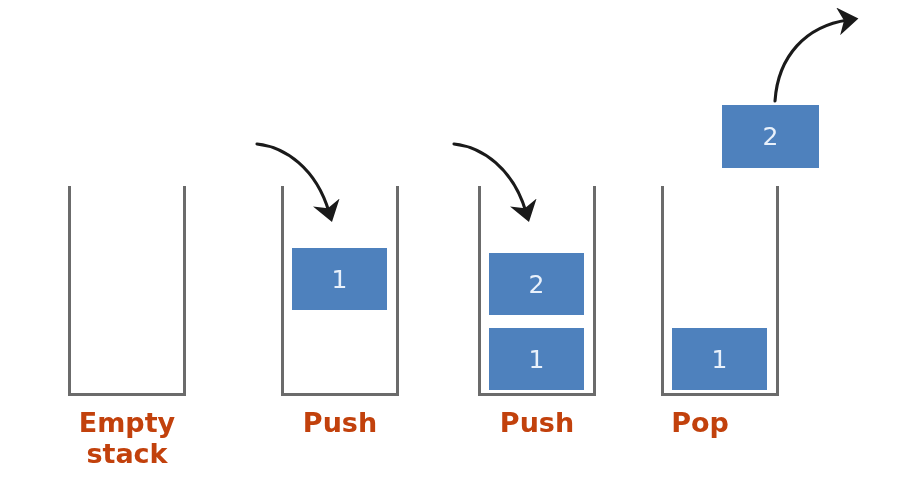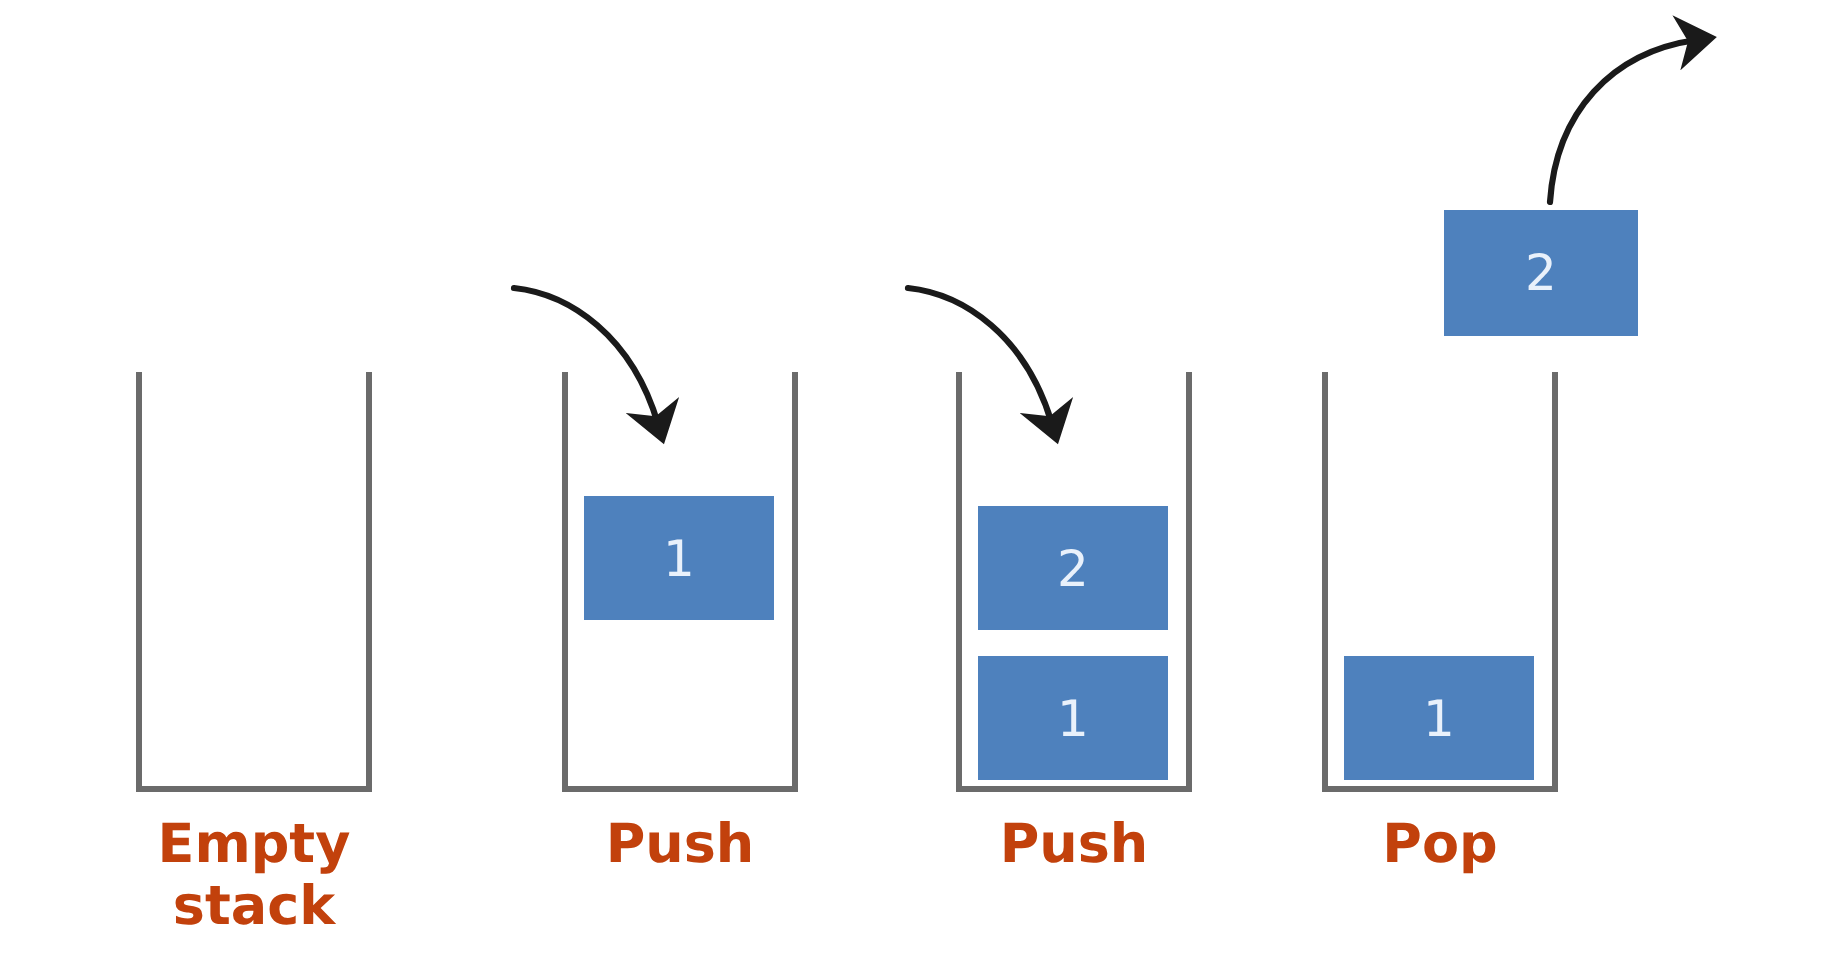--- a/index.html
+++ b/index.html
@@ -146,16 +146,16 @@
 
     <svg class="arrow-svg" style="left:762px; top:4px;" width="110" height="110" viewBox="0 0 110 110">
       <defs>
         <marker id="arrowUpRight" markerWidth="9" markerHeight="9" refX="3.2" refY="4.5" orient="auto" markerUnits="strokeWidth">
           <path d="M0,0 L6.6,4.5 L0,9 L1.9,4.5 Z" fill="#1a1a1a"></path>
         </marker>
       </defs>
       <path d="M13,97 C16,52 44,22 86,16" fill="none" stroke="#1a1a1a" stroke-width="3.1" stroke-linecap="round" marker-end="url(#arrowUpRight)"></path>
     </svg>
 
-    <div class="caption" style="left:640px; top:408px; width:160px;">Pop</div>
+    <div class="caption" style="left:620px; top:408px; width:160px;">Pop</div>
   </div>
 
 </div>
 
 </body></html>

